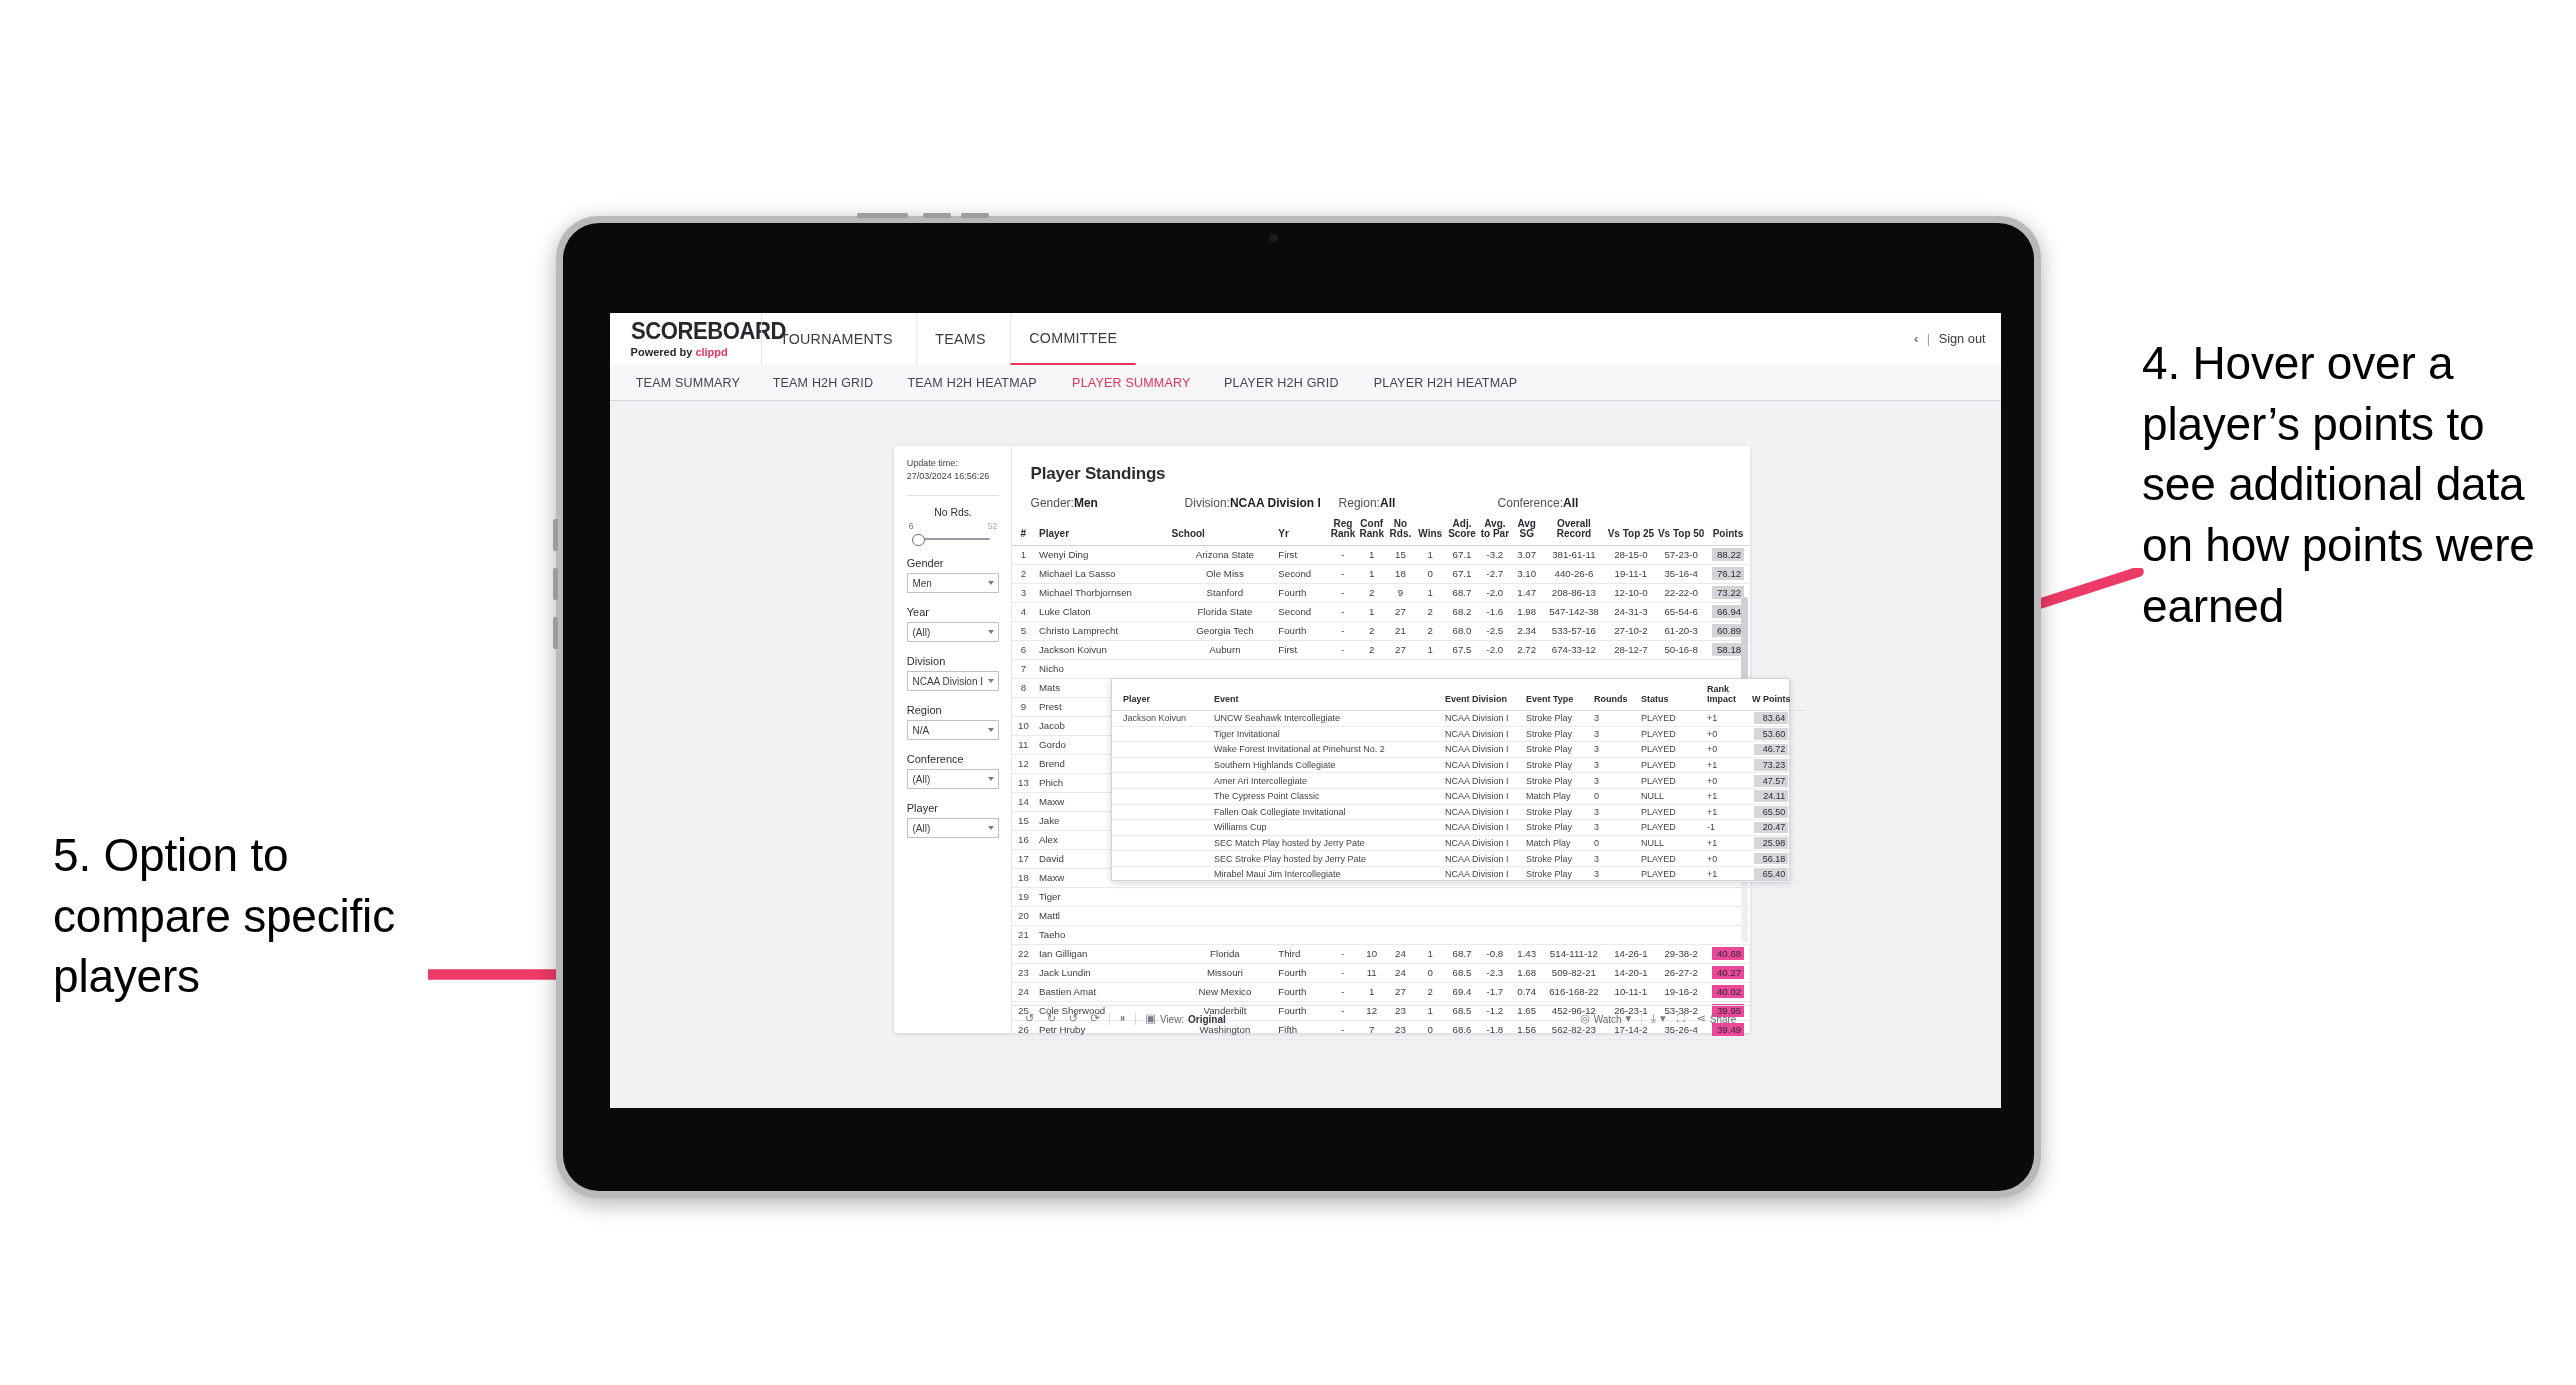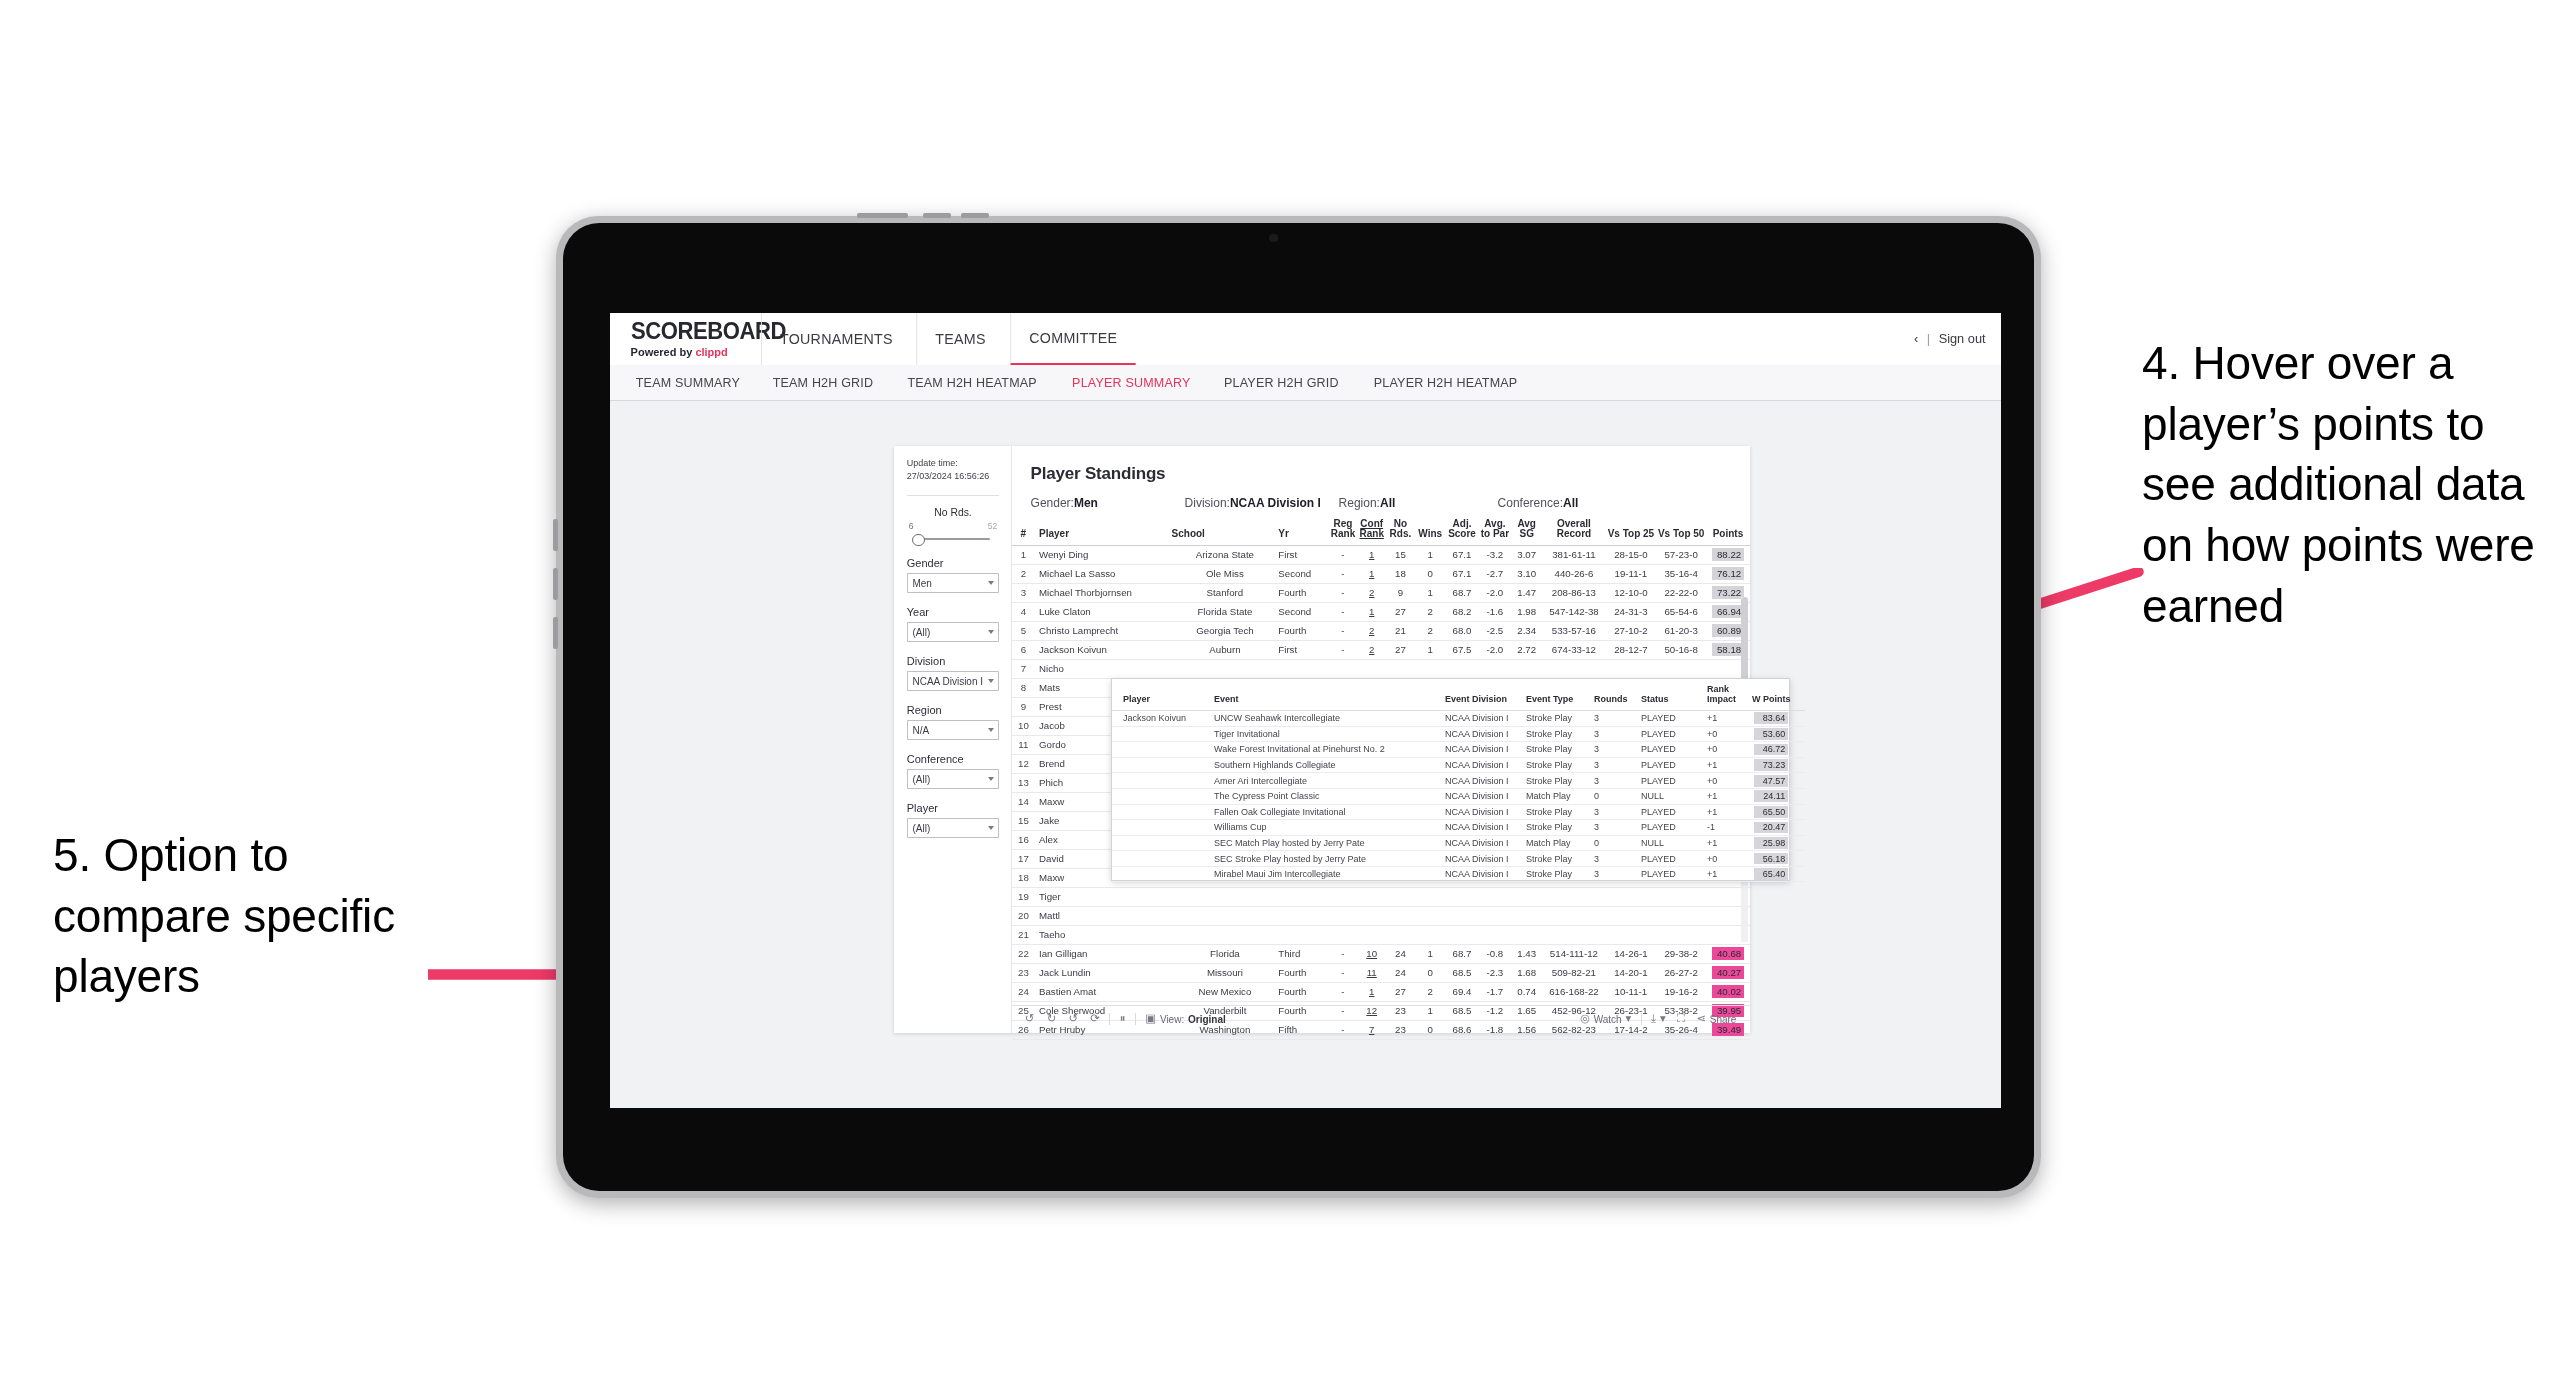--- a/index.html
+++ b/index.html
@@ -123,21 +123,21 @@
     vertical-align:bottom;padding:0 0 4.7px 0;border-bottom:0.9px solid #cfcfd4;line-height:1.08;
   }
   table.std tbody td{
     padding:0;height:18px;border-bottom:0.9px solid #e9e9ed;text-align:center;
     overflow:hidden;white-space:nowrap;
   }
   .c-num{width:23px;text-align:center !important;color:#4a4a54;}
   .c-player{width:129px;text-align:left !important;padding-left:3.8px !important;}
   .c-school{width:104px;text-align:right;}
   .c-yr{width:49px;text-align:left !important;}
-  .c-reg{width:28px;}.c-conf{width:28px;text-decoration:underline;}.c-rds{width:28px;}
+  .c-reg{width:28px;}.c-conf{width:28px;}.c-rds{width:28px;}
   .c-wins{width:30px;}.c-adj{width:32px;}.c-par{width:32px;}.c-sg{width:30px;}
   .c-rec{width:62px;}
   .c-t25{width:49px;}.c-t50{width:49px;}
   .c-pts{width:42px;}
   .ptsbadge{display:inline-block;min-width:32px;padding:0.9px 2.8px;background:#d4d4d8;color:#2a2a32;text-align:right;box-sizing:border-box;}
   .ptsbadge.light{background:#ec4899;}
 
   
   #popup{
     position:absolute;left:99px;top:159px;width:679px;height:203px;

